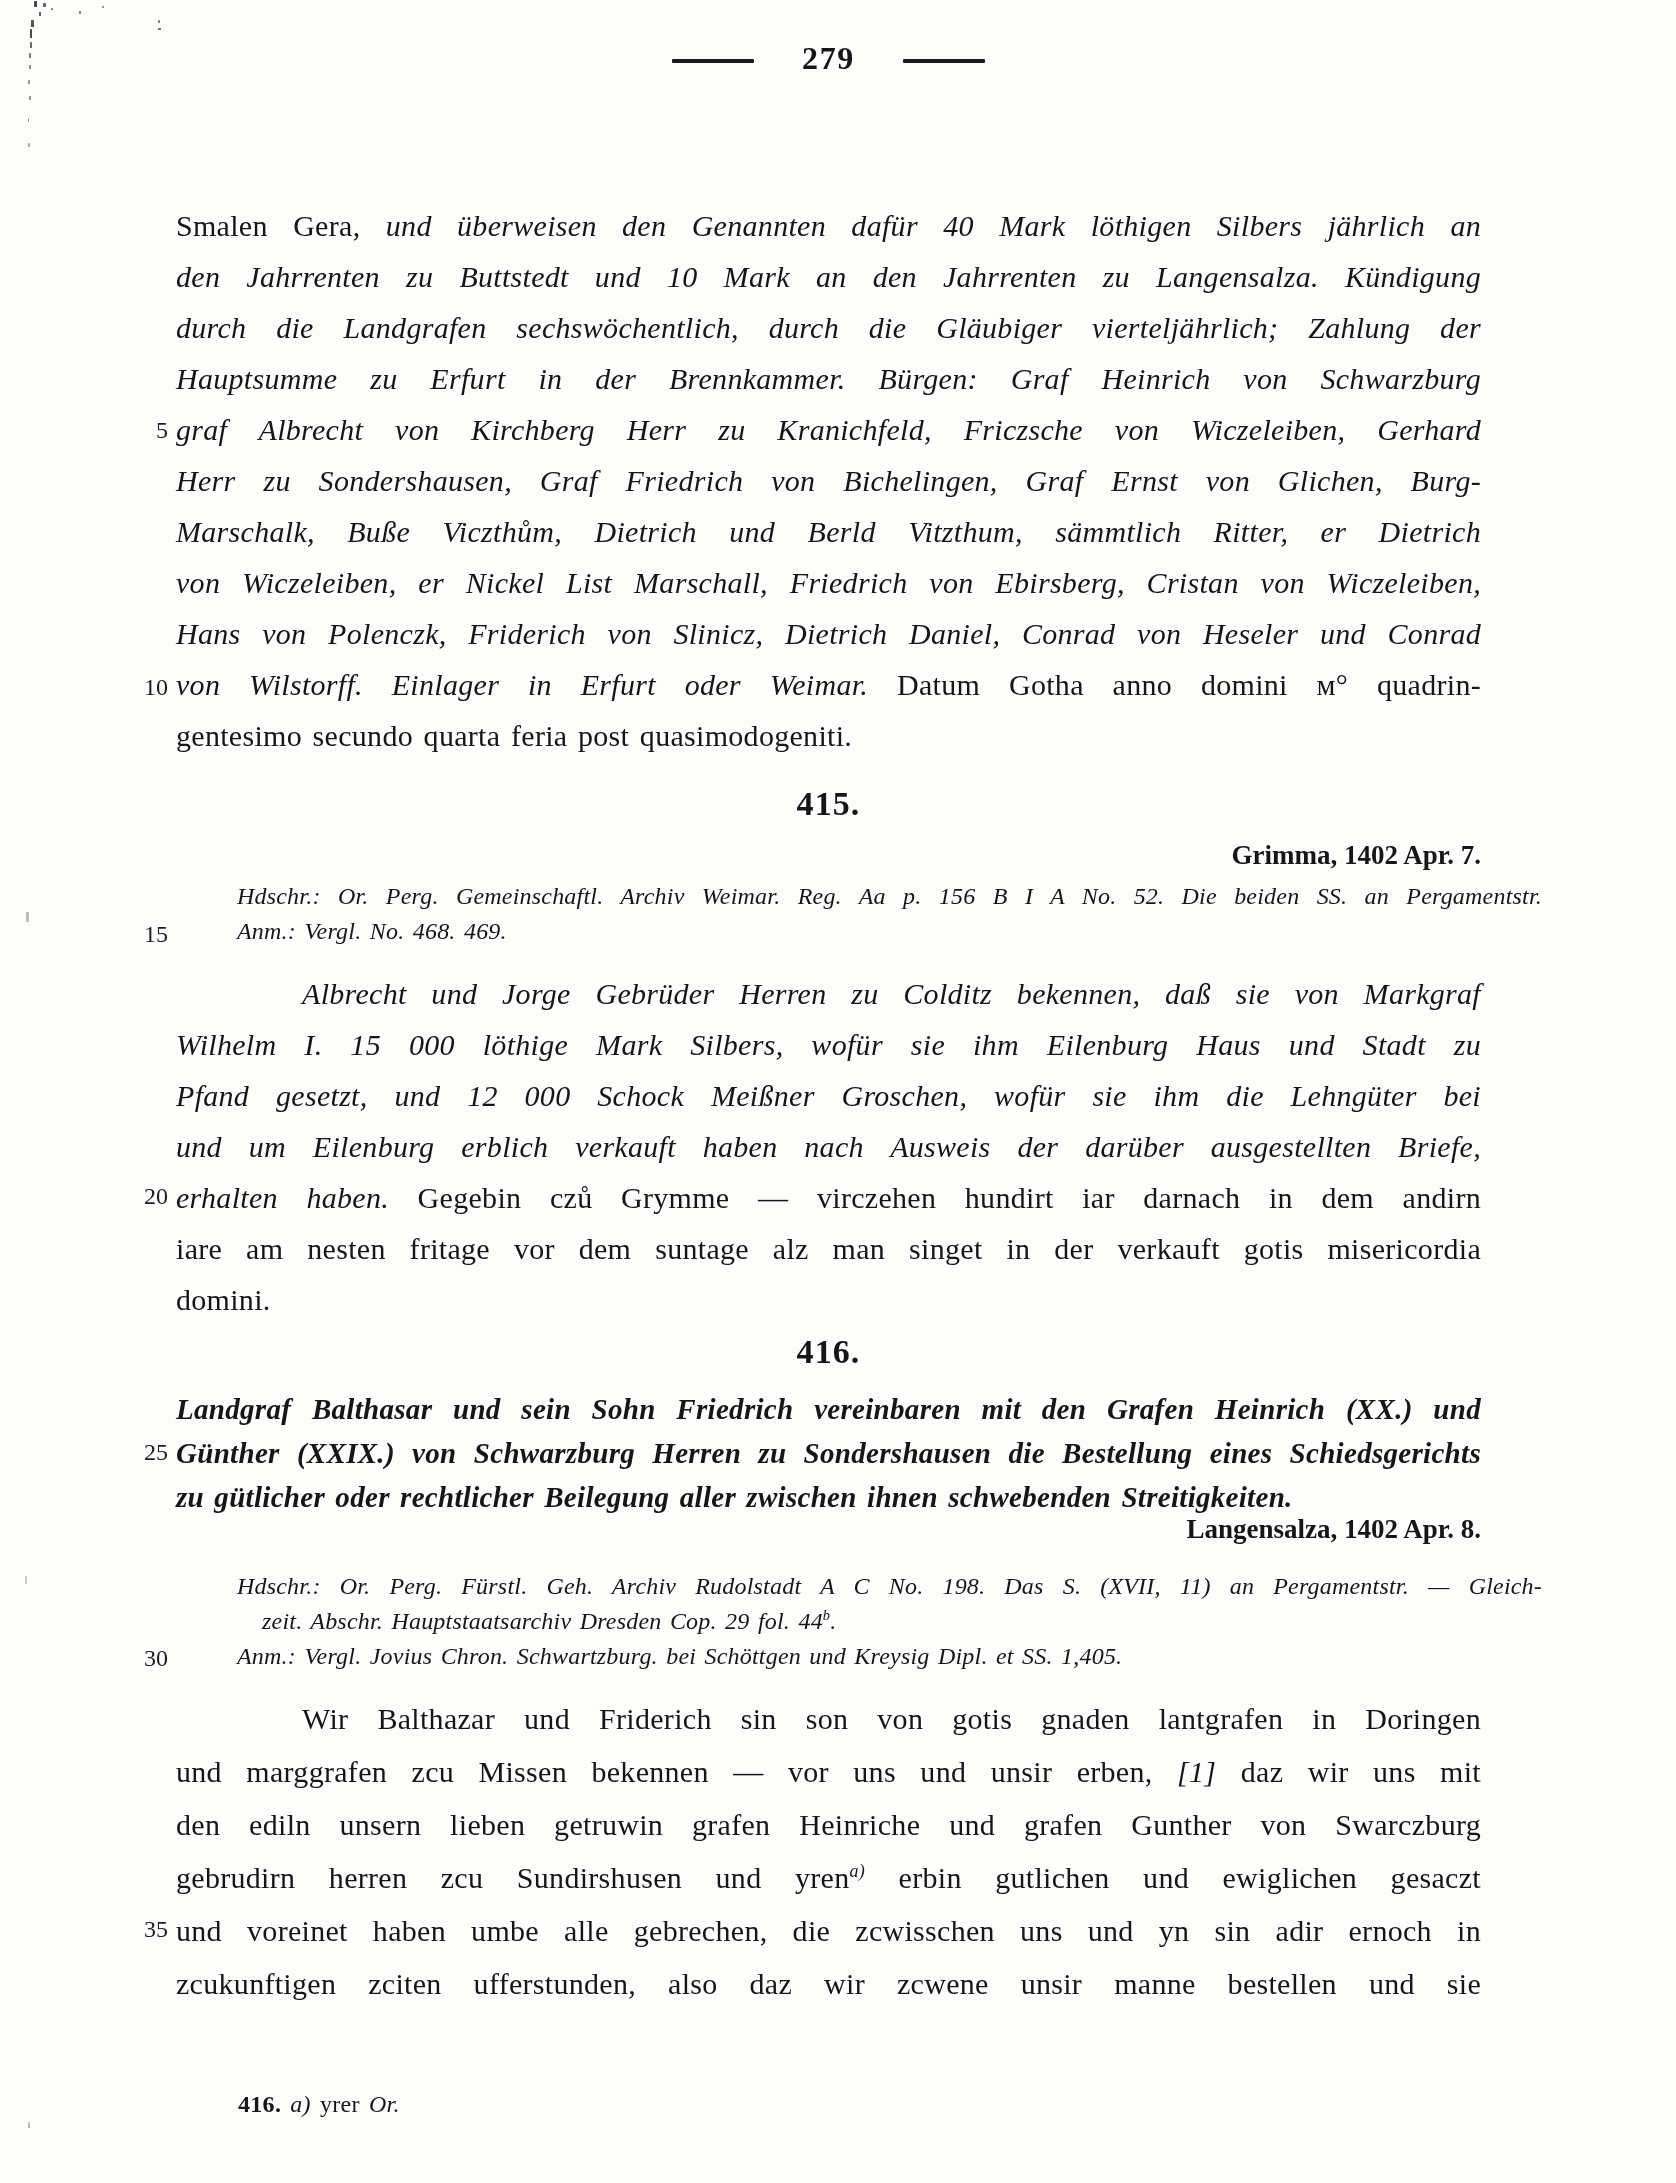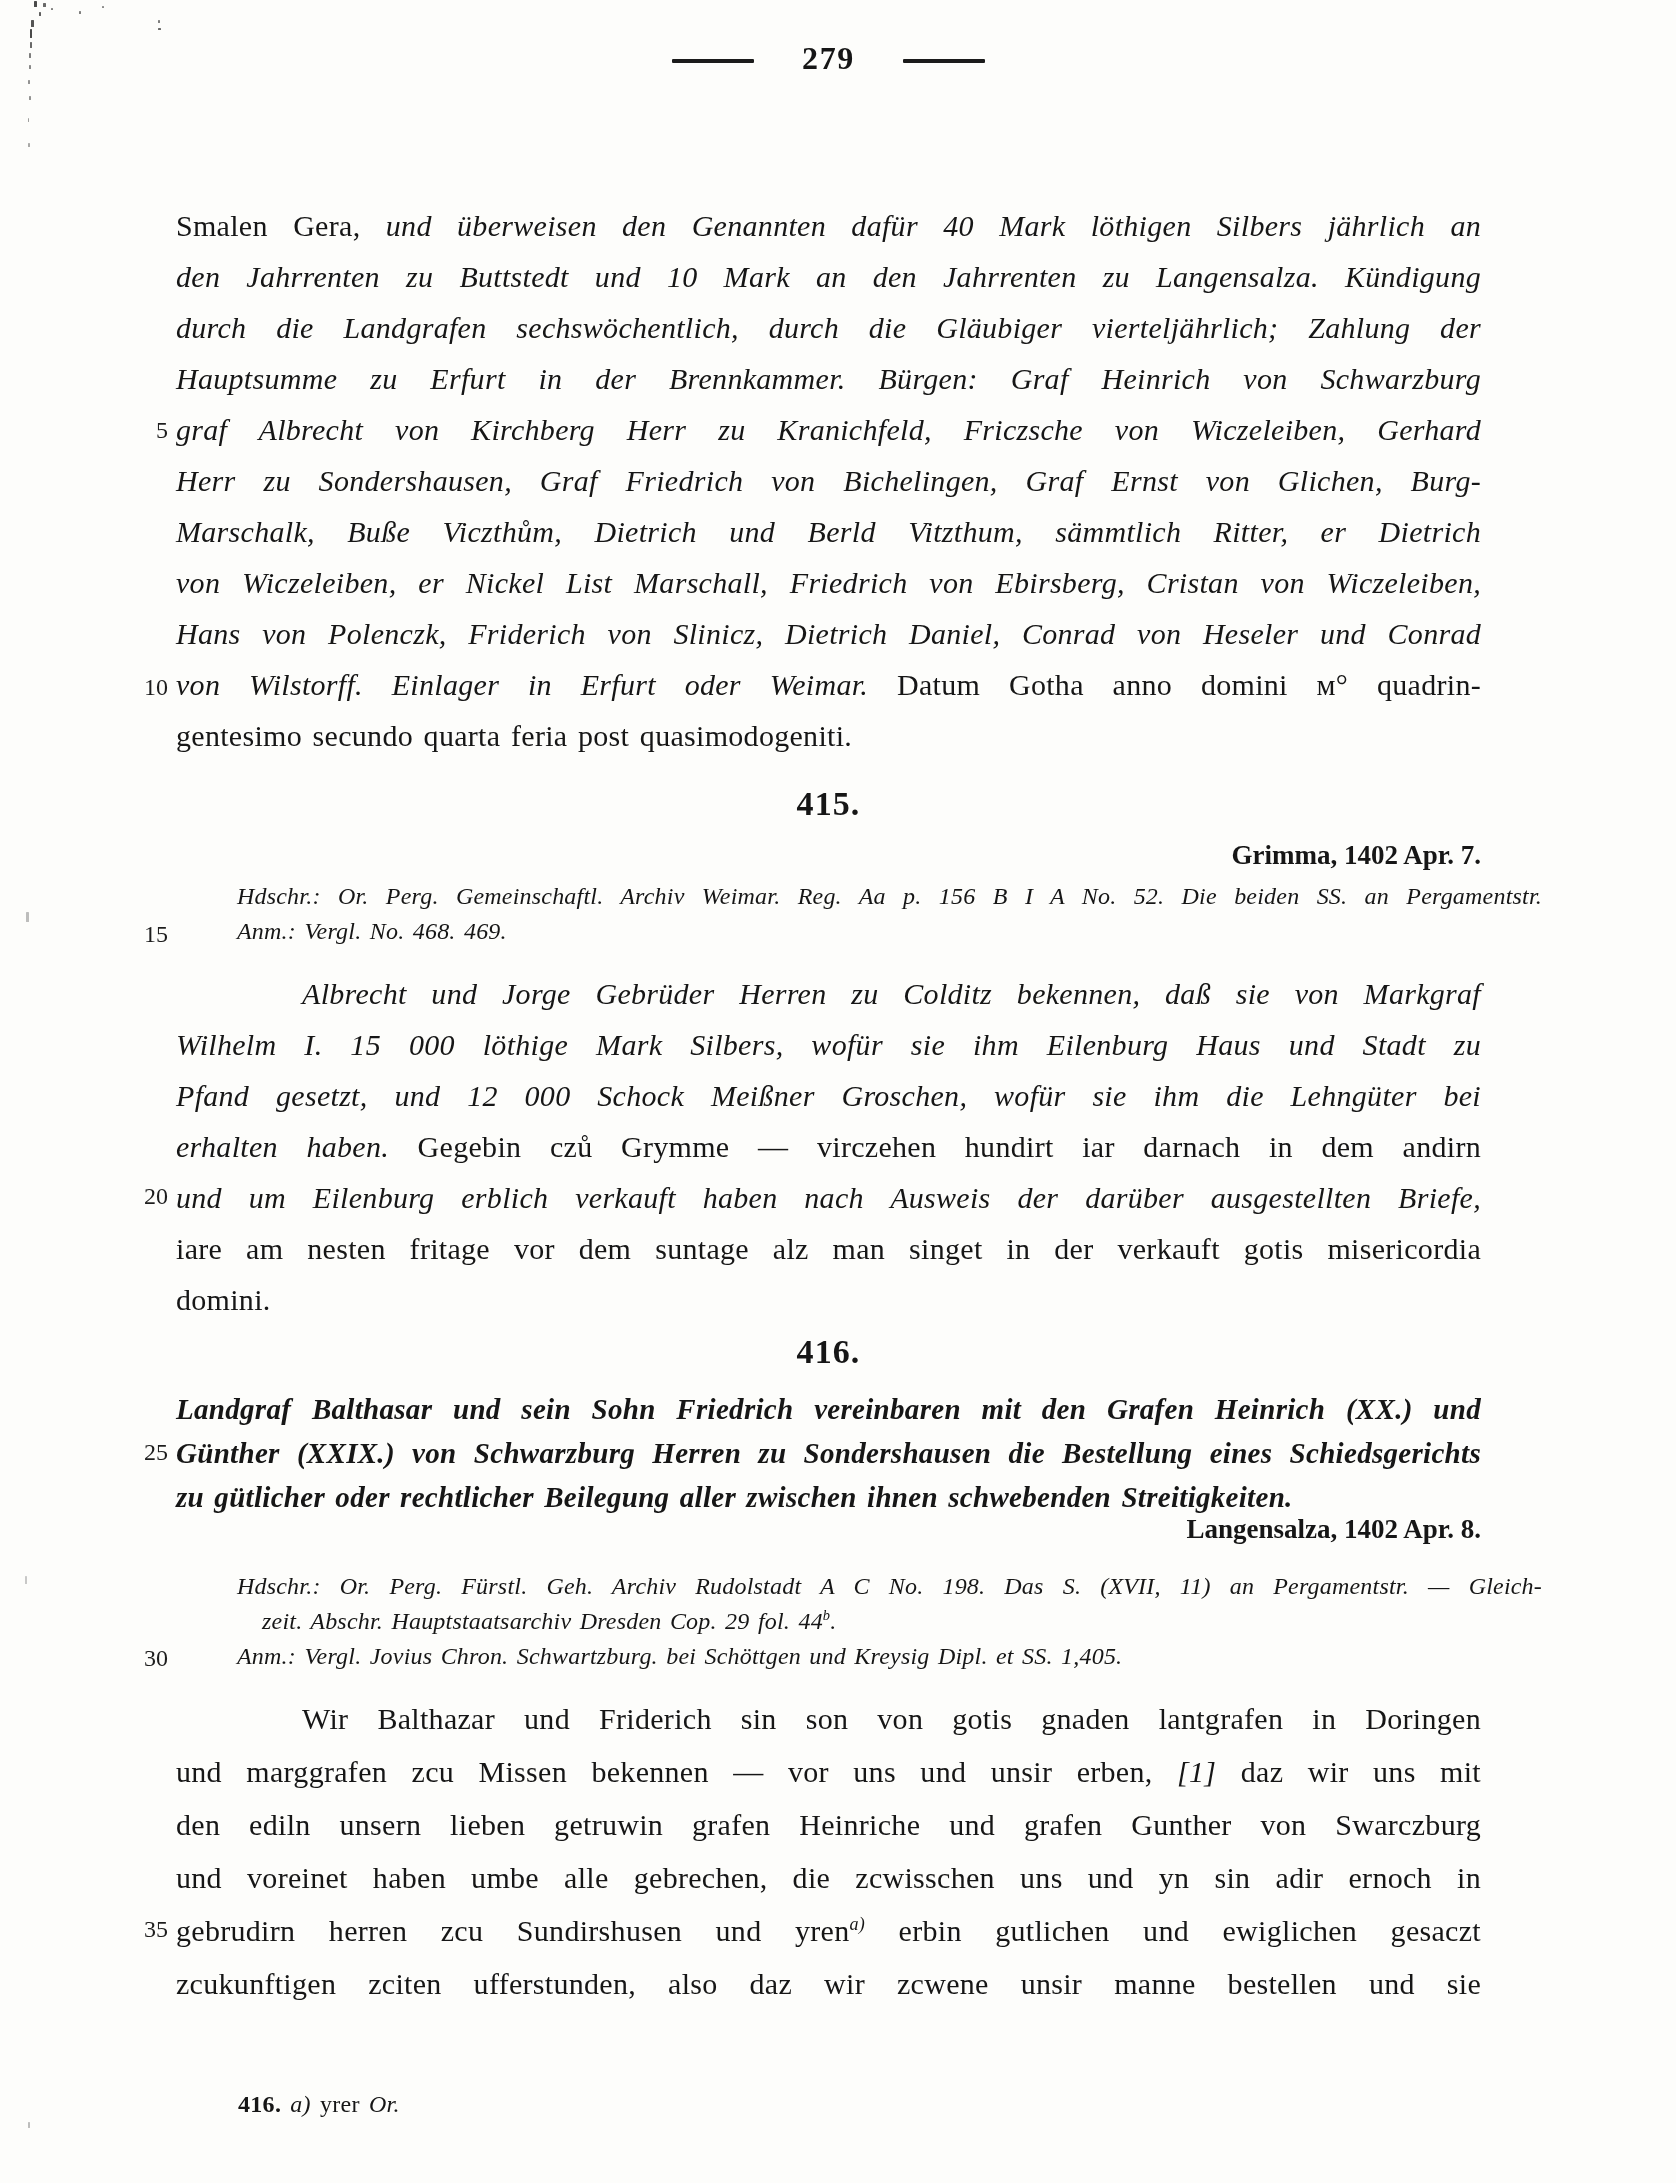--- a/index.html
+++ b/index.html
@@ -89,44 +89,44 @@
   <div class="h-num h-415">415.</div>
   <div class="dateline date-415">Grimma, 1402 Apr. 7.</div>
   <div class="tblock notes notes-415">
       <div class="tl j"><span class="seg-i">Hdschr.:  Or. Perg.  Gemeinschaftl. Archiv Weimar.  Reg. Aa p. 156 B I A No. 52.  Die beiden SS. an Pergamentstr.</span></div>
       <div class="tl"><span class="seg-i">Anm.: Vergl. No. 468. 469.</span></div>
     </div>
   <div class="tblock body-415">
       <div class="tl j ind"><span class="seg-i">Albrecht und Jorge Gebrüder Herren zu Colditz bekennen, daß sie von Markgraf</span></div>
       <div class="tl j"><span class="seg-i">Wilhelm I. 15 000 löthige Mark Silbers, wofür sie ihm Eilenburg Haus und Stadt zu</span></div>
       <div class="tl j"><span class="seg-i">Pfand gesetzt, und 12 000 Schock Meißner Groschen, wofür sie ihm die Lehngüter bei</span></div>
+      <div class="tl j"><span class="seg-i">und um Eilenburg erblich verkauft haben nach Ausweis der darüber ausgestellten Briefe,</span></div>
       <div class="tl j"><span class="seg-i">erhalten haben.</span><span class="seg-r">  Gegebin czů Grymme — virczehen hundirt iar darnach in dem andirn</span></div>
-      <div class="tl j"><span class="seg-i">und um Eilenburg erblich verkauft haben nach Ausweis der darüber ausgestellten Briefe,</span></div>
       <div class="tl j"><span class="seg-r">iare am nesten fritage vor dem suntage alz man singet in der verkauft gotis misericordia</span></div>
       <div class="tl"><span class="seg-r">domini.</span></div>
     </div>
 
   <div class="h-num h-416">416.</div>
   <div class="tblock regest-416">
       <div class="tl j"><span class="seg-i">Landgraf Balthasar und sein Sohn Friedrich vereinbaren mit den Grafen Heinrich (XX.) und</span></div>
       <div class="tl j"><span class="seg-i">Günther (XXIX.) von Schwarzburg Herren zu Sondershausen die Bestellung eines Schiedsgerichts</span></div>
       <div class="tl"><span class="seg-i">zu gütlicher oder rechtlicher Beilegung aller zwischen ihnen schwebenden Streitigkeiten.</span></div>
     </div>
   <div class="dateline date-416">Langensalza, 1402 Apr. 8.</div>
   <div class="tblock notes notes-416">
       <div class="tl j"><span class="seg-i">Hdschr.:  Or. Perg.  Fürstl. Geh. Archiv Rudolstadt A C No. 198.   Das S. (XVII, 11) an Pergamentstr. — Gleich-</span></div>
       <div class="tl ind2"><span class="seg-i">zeit. Abschr.  Hauptstaatsarchiv Dresden  Cop. 29 fol. 44</span><span class="seg-isup">b</span><span class="seg-i">.</span></div>
       <div class="tl"><span class="seg-i">Anm.: Vergl. Jovius Chron. Schwartzburg. bei Schöttgen und Kreysig Dipl. et SS. 1,405.</span></div>
     </div>
   <div class="tblock body-416">
       <div class="tl j ind"><span class="seg-r">Wir Balthazar und Friderich sin son von gotis gnaden lantgrafen in Doringen</span></div>
       <div class="tl j"><span class="seg-r">und marggrafen zcu Missen bekennen — vor uns und unsir erben, </span><span class="seg-i">[1]</span><span class="seg-r"> daz wir uns mit</span></div>
       <div class="tl j"><span class="seg-r">den ediln unsern lieben getruwin grafen Heinriche und grafen Gunther von Swarczburg</span></div>
+      <div class="tl j"><span class="seg-r">gebrudirn herren zcu Sundirshusen und yren</span><span class="seg-isup">a)</span><span class="seg-r"> erbin gutlichen und ewiglichen gesaczt</span></div>
       <div class="tl j"><span class="seg-r">und voreinet haben umbe alle gebrechen, die zcwisschen uns und yn sin adir ernoch in</span></div>
-      <div class="tl j"><span class="seg-r">gebrudirn herren zcu Sundirshusen und yren</span><span class="seg-isup">a)</span><span class="seg-r"> erbin gutlichen und ewiglichen gesaczt</span></div>
       <div class="tl j"><span class="seg-r">zcukunftigen zciten ufferstunden, also daz wir zcwene unsir manne bestellen und sie</span></div>
     </div>
 
   <div class="tblock footnote">
       <div class="tl"><span class="seg-b">416.</span><span class="seg-i"> a) </span><span class="seg-r">yrer </span><span class="seg-i">Or.</span></div>
     </div>
 
   <span class="ln ln-5">5</span>
   <span class="ln ln-10">10</span>
   <span class="ln ln-15">15</span>

